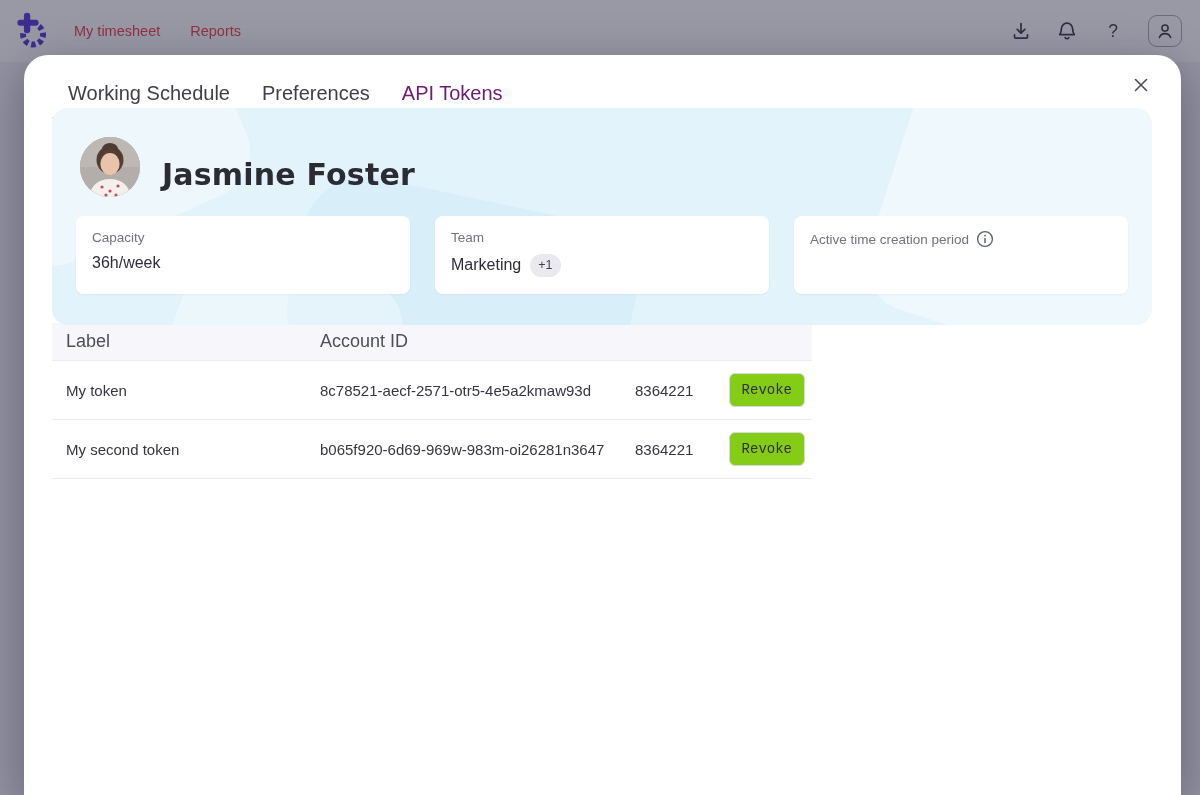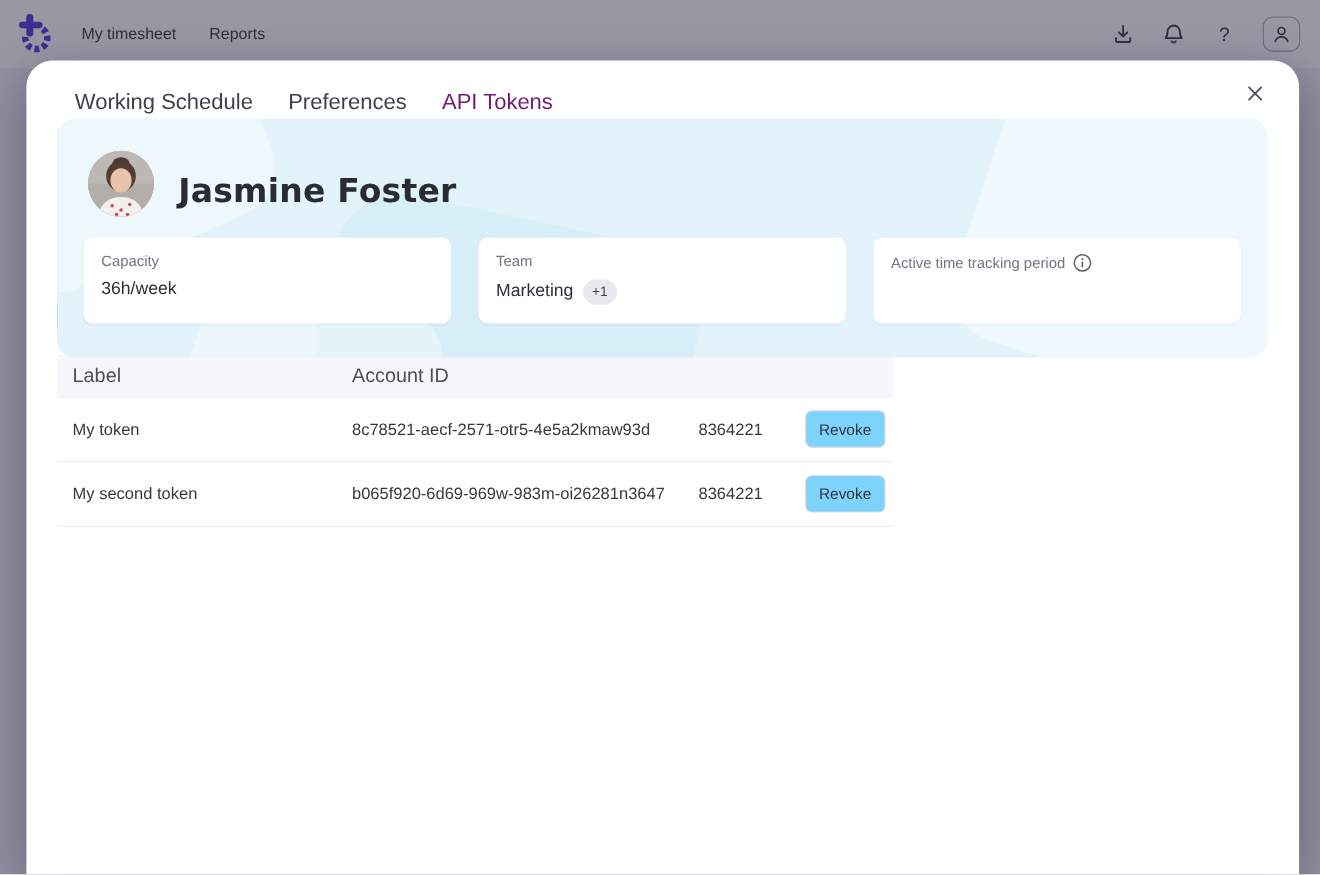--- a/index.html
+++ b/index.html
@@ -7,21 +7,21 @@
   body { font-family: "Liberation Sans", sans-serif; background: #ffffff; position: relative; }
 
   
   .page { position: absolute; inset: 0; background: #f2f3f6; }
   .topnav {
     position: absolute; top: 0; left: 0; right: 0; height: 62px;
     background: #ffffff; display: flex; align-items: center; padding: 0 10px;
   }
   .logo { width: 42px; height: 42px; margin: 0 12px 0 2px; display: flex; align-items: center; justify-content: center; }
   .nav-links { display: flex; gap: 30px; margin-left: 8px; }
-  .nav-link { font-size: 14.5px; font-weight: 500; color: #404040; cursor: pointer; }
+  .nav-link { font-size: 14.5px; font-weight: 500; color: #ef4444; cursor: pointer; }
   .nav-right { margin-left: auto; display: flex; align-items: center; gap: 24px; padding-right: 8px; }
   .nav-icon { width: 22px; height: 22px; display: flex; align-items: center; justify-content: center; cursor: pointer; }
   .help-glyph { font-size: 17.5px; font-weight: 500; color: #3c3c4e; }
   .account-btn {
     width: 34px; height: 32px; border: 1.5px solid #a9a9bc; border-radius: 9px;
     display: flex; align-items: center; justify-content: center; background: transparent; cursor: pointer;
   }
 
   
   .overlay { position: absolute; inset: 0; background: rgba(28, 28, 58, 0.45); z-index: 5; }
@@ -101,23 +101,23 @@
     background: #f7f7fb; height: 38px; border-bottom: 1px solid #ececf4;
   }
   .t-head > div { padding-left: 14px; font-size: 18px; color: #4e4e5a; }
   .t-row {
     display: grid; grid-template-columns: 254px 315px 118px 73px; align-items: center;
     height: 59px; border-bottom: 1px solid #eaeaf2;
   }
   .t-cell { padding-left: 14px; font-size: 15px; color: #37373f; white-space: nowrap; }
   .t-action { display: flex; justify-content: flex-end; padding-right: 7px; }
   .revoke-btn {
-    background: #7dd3fc; border: 1px solid #d9d9e2; border-radius: 6px;
+    background: #84cc16; border: 1px solid #d9d9e2; border-radius: 6px;
     padding: 8px 12px; font-size: 14px; color: #32323c; cursor: pointer;
-    font-family: Liberation Sans, sans-serif;
+    font-family: Liberation Mono, monospace;
   }
 </style>
 </head>
 <body>
 
 <div class="page">
   <div class="topnav">
     <div class="logo">
       <svg width="40" height="40" viewBox="0 0 44 44">
         <path d="M15.5 5.5 V21" stroke="#5b3bd6" stroke-width="7" fill="none" stroke-linecap="round"></path>
@@ -201,21 +201,21 @@
       </div>
       <div class="info-card">
         <div class="card-label">Team</div>
         <div class="card-value">
           <span>Marketing</span>
           <span class="team-badge">+1</span>
         </div>
       </div>
       <div class="info-card">
         <div class="card-label">
-          <span>Active time tracking period</span>
+          <span>Active time creation period</span>
           <svg width="18" height="18" viewBox="0 0 18 18" fill="none">
             <circle cx="9" cy="9" r="7.4" stroke="#5f6370" stroke-width="1.4"></circle>
             <path d="M9 8.4 V12.6" stroke="#5f6370" stroke-width="1.5" stroke-linecap="round"></path>
             <circle cx="9" cy="5.6" r="0.95" fill="#5f6370"></circle>
           </svg>
         </div>
       </div>
     </div>
   </div>
 

